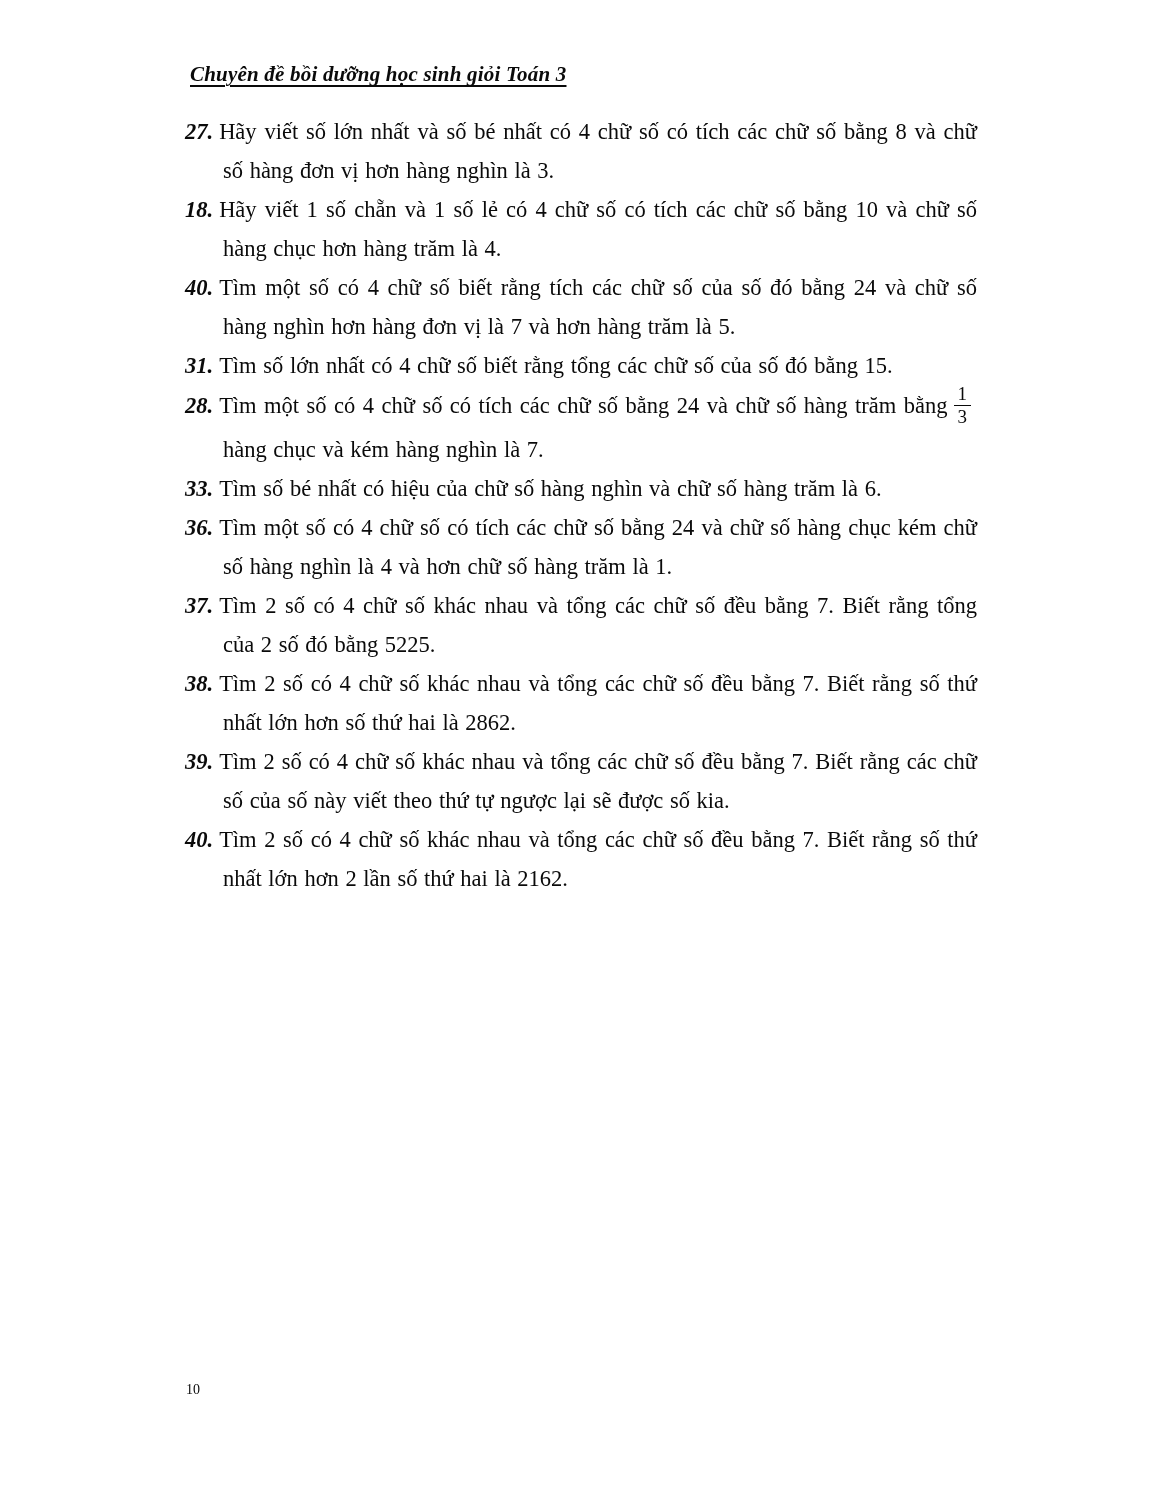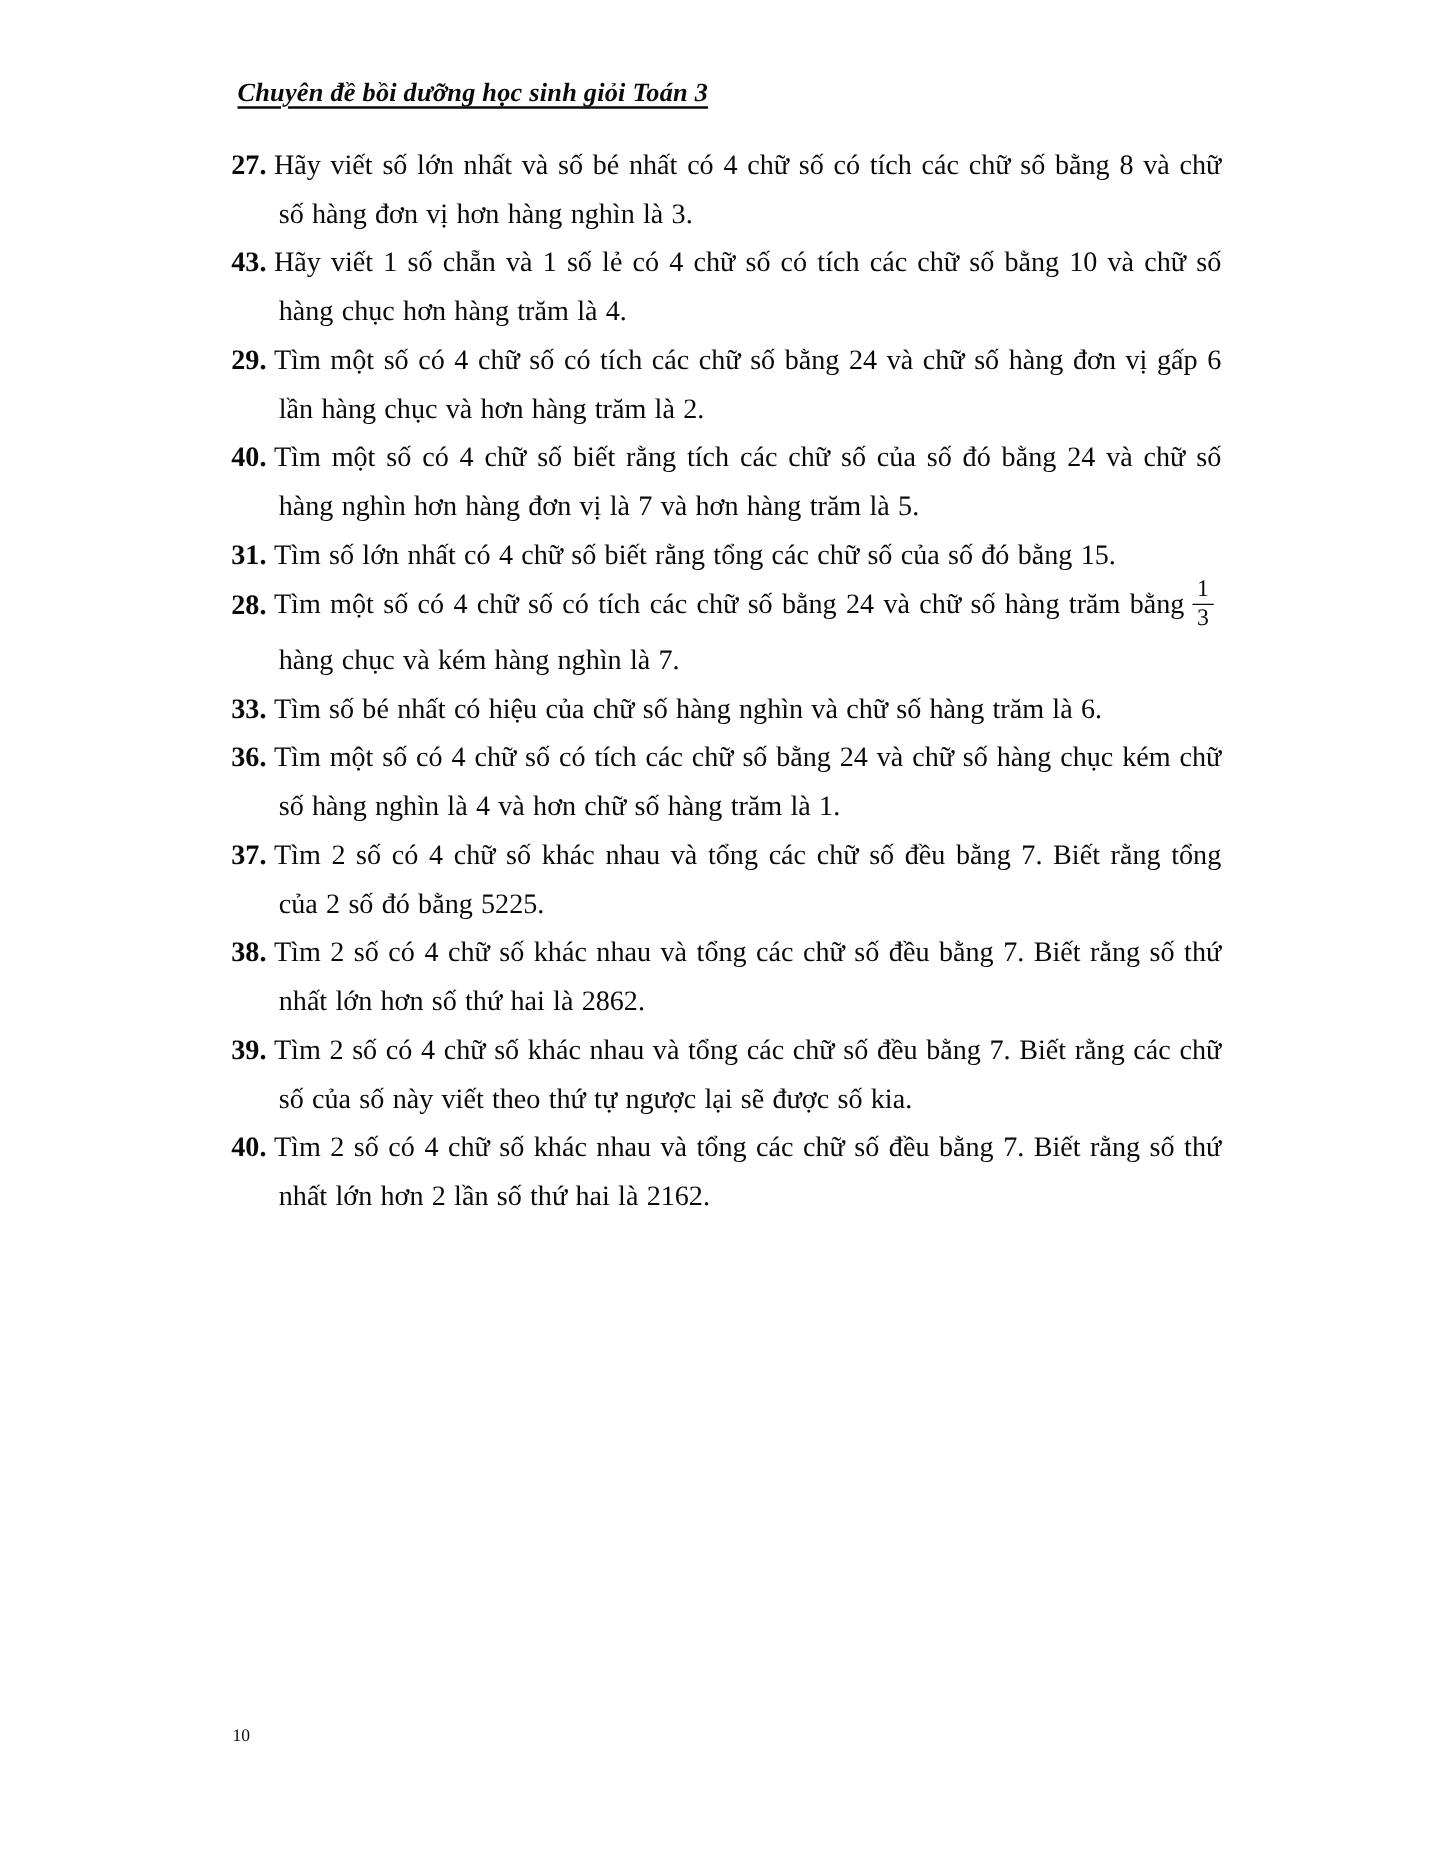--- a/index.html
+++ b/index.html
@@ -42,20 +42,21 @@
     font-size: 22.5px;
     line-height: 39px;
     text-align: justify;
     padding-left: 38px;
     text-indent: -38px;
     word-spacing: 1px;
   }
   .problem .num {
     font-weight: bold;
     padding-right: 6px;
+    font-style: italic;
   }
   .fraction {
     display: inline-flex;
     flex-direction: column;
     align-items: center;
     vertical-align: middle;
     font-size: 19px;
     line-height: 1.15;
     margin: 0 6px;
     text-indent: 0;
@@ -78,22 +79,21 @@
 </style>
 </head>
 <body>
 
 <div class="page">
 
   <div class="running-header">Chuyên đề bồi dưỡng học sinh giỏi Toán 3</div>
 
   <div class="problems">
       <div class="problem"><span class="num">27.</span><span>Hãy viết số lớn nhất và số bé nhất có 4 chữ số có tích các chữ số bằng 8 và chữ số hàng đơn vị hơn hàng nghìn là 3.</span></div>
-      <div class="problem"><span class="num">43.</span><span>Hãy viết 1 số chẵn và 1 số lẻ có 4 chữ số có tích các chữ số bằng 10 và chữ số hàng chục hơn hàng trăm là 4.</span></div>
-      <div class="problem"><span class="num">29.</span><span>Tìm một số có 4 chữ số có tích các chữ số bằng 24 và chữ số hàng đơn vị gấp 6 lần hàng chục và hơn hàng trăm là 2.</span></div>
+      <div class="problem"><span class="num">18.</span><span>Hãy viết 1 số chẵn và 1 số lẻ có 4 chữ số có tích các chữ số bằng 10 và chữ số hàng chục hơn hàng trăm là 4.</span></div>
       <div class="problem"><span class="num">40.</span><span>Tìm một số có 4 chữ số biết rằng tích các chữ số của số đó bằng 24 và chữ số hàng nghìn hơn hàng đơn vị là 7 và hơn hàng trăm là 5.</span></div>
       <div class="problem"><span class="num">31.</span><span>Tìm số lớn nhất có 4 chữ số biết rằng tổng các chữ số của số đó bằng 15.</span></div>
       <div class="problem"><span class="num">28.</span><span>Tìm một số có 4 chữ số có tích các chữ số bằng 24 và chữ số hàng trăm bằng</span><span class="fraction">
           <span class="fr-num">1</span>
           <span class="fr-den">3</span>
         </span><span>hàng chục và kém hàng nghìn là 7.</span></div>
       <div class="problem"><span class="num">33.</span><span>Tìm số bé nhất có hiệu của chữ số hàng nghìn và chữ số hàng trăm là 6.</span></div>
       <div class="problem"><span class="num">36.</span><span>Tìm một số có 4 chữ số có tích các chữ số bằng 24 và chữ số hàng chục kém chữ số hàng nghìn là 4 và hơn chữ số hàng trăm là 1.</span></div>
       <div class="problem"><span class="num">37.</span><span>Tìm 2 số có 4 chữ số khác nhau và tổng các chữ số đều bằng 7. Biết rằng tổng của 2 số đó bằng 5225.</span></div>
       <div class="problem"><span class="num">38.</span><span>Tìm 2 số có 4 chữ số khác nhau và tổng các chữ số đều bằng 7. Biết rằng số thứ nhất lớn hơn số thứ hai là 2862.</span></div>

